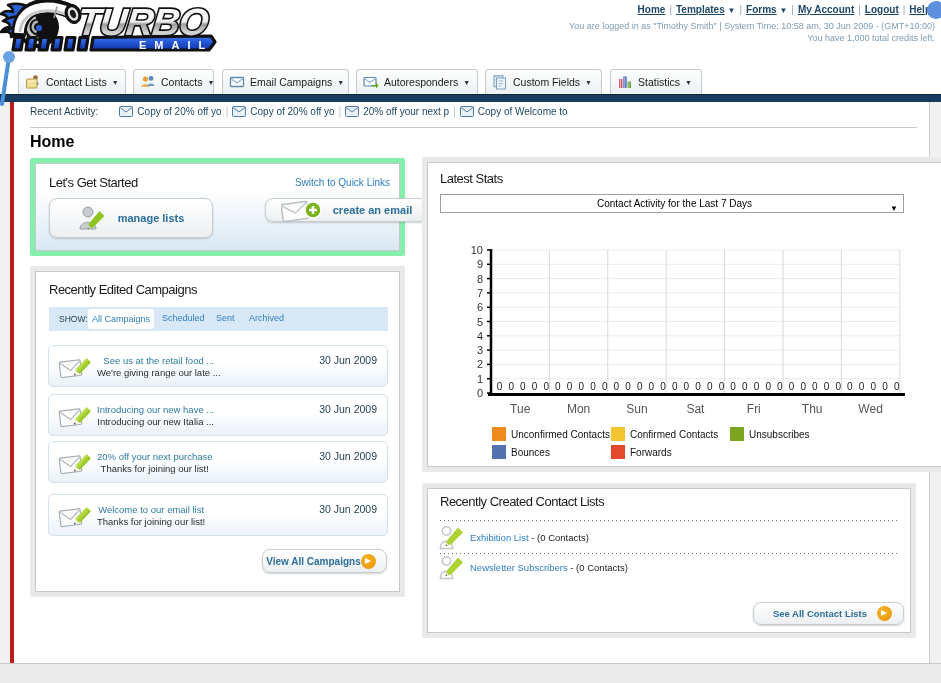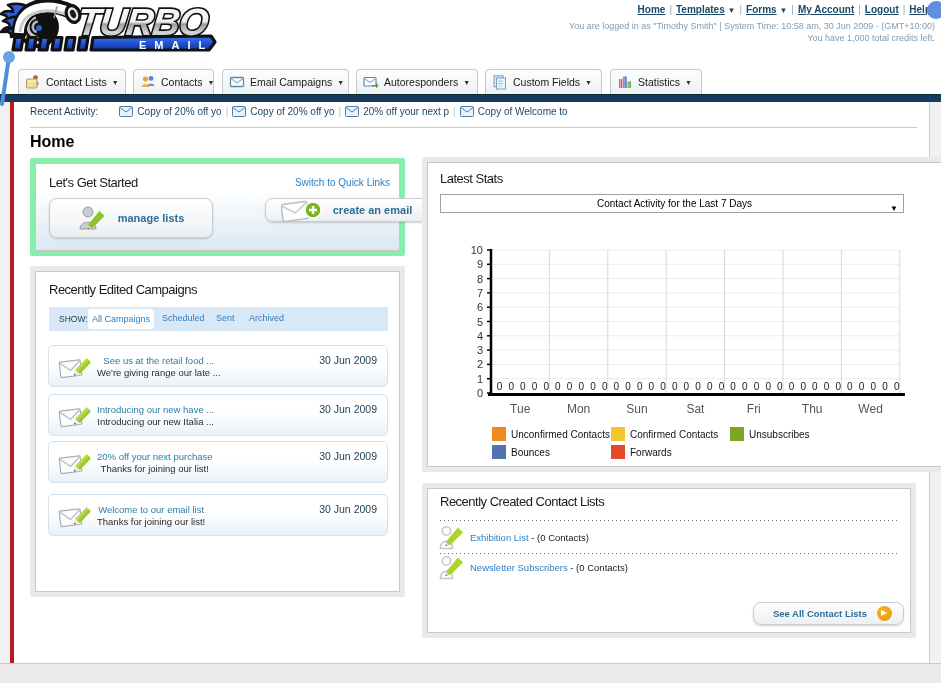--- a/index.html
+++ b/index.html
@@ -294,20 +294,21 @@
                   <path d="M20 20 L26.2 20 L23.1 24.8 Z" fill="#f0ecdd"></path>
                   <path d="M22 23.1 L24.3 23.1 L23.1 24.8 Z" fill="#3a3a3a"></path>
                 </g>
               </svg></span>
             <div class="ct">
               <a>Welcome to our email list</a>
               <div>Thanks for joining our list!</div>
             </div>
             <span class="cd">30 Jun 2009</span>
           </div>
+        <div class="wbtn" style="left:232px; top:283px; width:125px; height:24px; font-size:10px; padding-right:22px;">View All Campaigns<span class="obtn-ic" style="right:10px;"></span></div>
       </div>
 
       <div class="panel" style="left:408px; top:55px; width:568px; height:315px;">
         <div class="inner"></div>
         <div class="ptitle" style="left:18px; top:14px;">Latest Stats</div>
         <div id="statsel">Contact Activity for the Last 7 Days<span id="selarr">▼</span></div>
         <svg id="chart" style="position:absolute;left:0;top:0;" width="494" height="315" viewBox="0 0 494 315">
         <line x1="70" y1="221.7" x2="478" y2="221.7" stroke="#ececec" stroke-width="1"></line>
         <line x1="70" y1="207.4" x2="478" y2="207.4" stroke="#ececec" stroke-width="1"></line>
         <line x1="70" y1="193.1" x2="478" y2="193.1" stroke="#ececec" stroke-width="1"></line>

